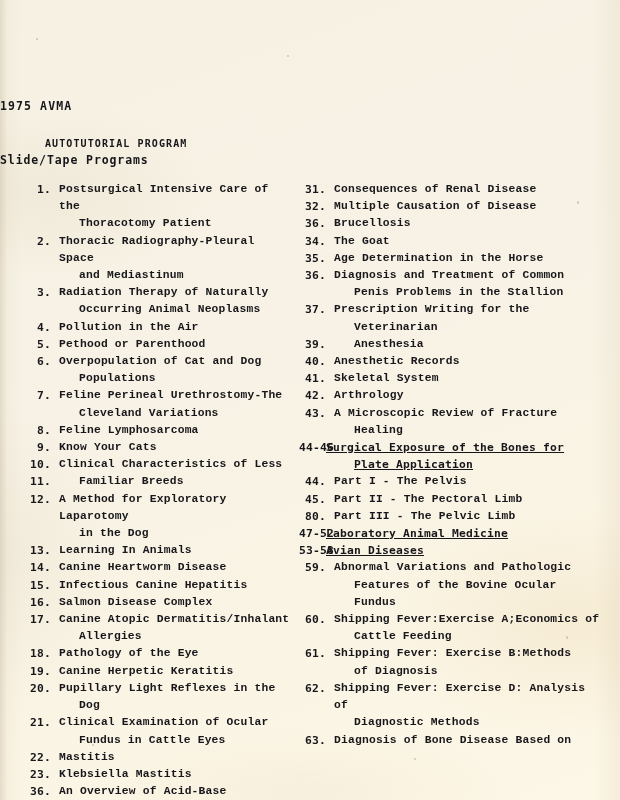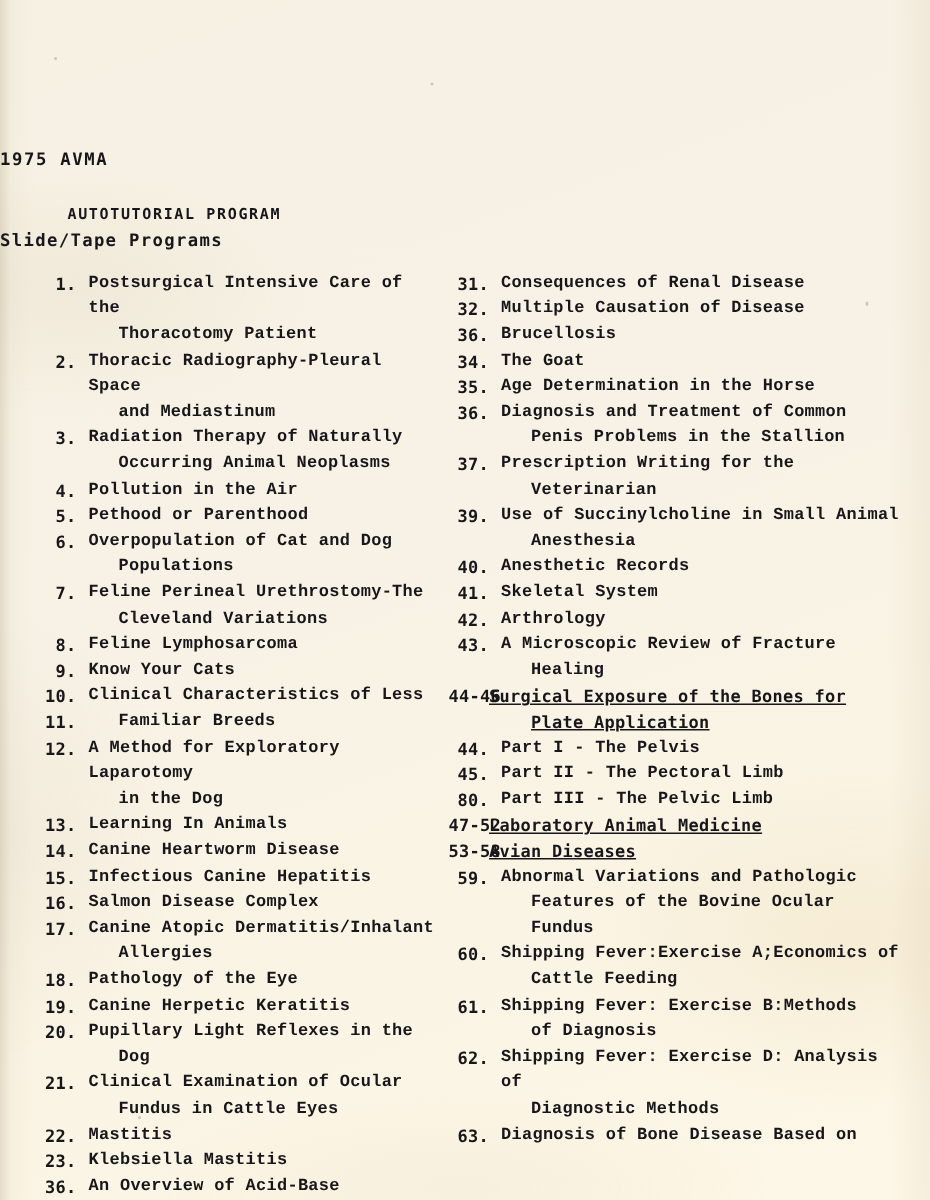--- a/index.html
+++ b/index.html
@@ -276,21 +276,21 @@
         <div class="entry">
           <span class="entry-number typed">36.</span>
           <span class="entry-body typed"><span class="line-first">Diagnosis and Treatment of Common</span><span class="line-cont">Penis Problems in the Stallion</span></span>
         </div>
         <div class="entry">
           <span class="entry-number typed">37.</span>
           <span class="entry-body typed"><span class="line-first">Prescription Writing for the</span><span class="line-cont">Veterinarian</span></span>
         </div>
         <div class="entry">
           <span class="entry-number typed">39.</span>
-          <span class="entry-body typed"><span class="line-first">Use of Succinylcholine in Small Animal</span><span class="line-cont">Anesthesia</span></span>
+          <span class="entry-body typed"><span class="line-cont">Anesthesia</span></span>
         </div>
         <div class="entry">
           <span class="entry-number typed">40.</span>
           <span class="entry-body typed"><span class="line-first">Anesthetic Records</span></span>
         </div>
         <div class="entry">
           <span class="entry-number typed">41.</span>
           <span class="entry-body typed"><span class="line-first">Skeletal System</span></span>
         </div>
         <div class="entry">

